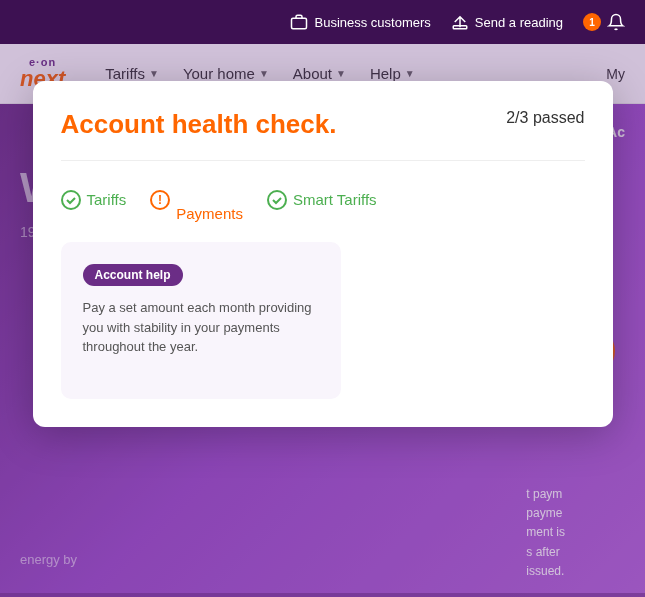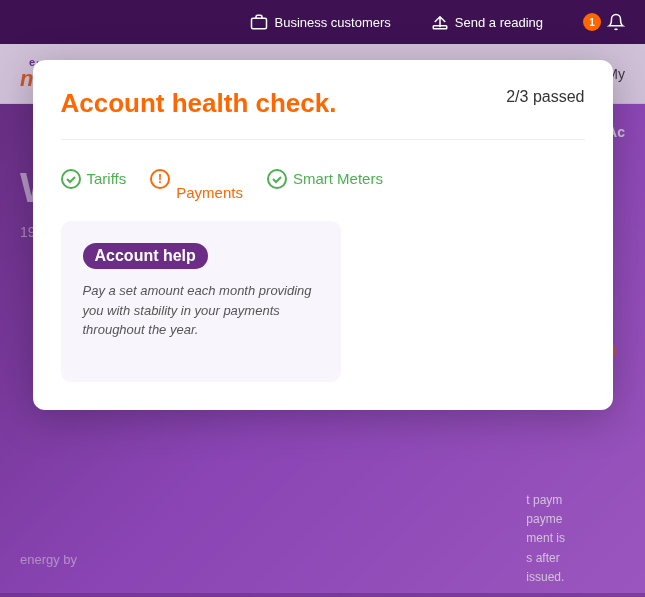--- a/index.html
+++ b/index.html
@@ -12,21 +12,21 @@
     }
 
     
     .top-bar {
       background-color: #3d1152;
       height: 44px;
       display: flex;
       align-items: center;
       justify-content: flex-end;
       padding: 0 20px;
-      gap: 40px;
+      gap: 20px;
     }
     .top-bar-item {
       display: flex;
       align-items: center;
       gap: 6px;
       color: white;
       font-size: 13px;
       cursor: pointer;
     }
     .top-bar-icon {
@@ -145,21 +145,21 @@
     .modal-overlay {
       position: absolute;
       top: 44px;
       left: 0;
       right: 0;
       bottom: 0;
       background: rgba(100, 50, 130, 0.3);
       display: flex;
       justify-content: center;
       align-items: flex-start;
-      padding-top: 16px;
+      padding-top: 37px;
       z-index: 10;
     }
 
     .modal {
       background: white;
       border-radius: 12px;
       width: 580px;
       padding: 28px;
       box-shadow: 0 8px 40px rgba(0,0,0,0.25);
     }
@@ -209,41 +209,40 @@
     .card {
       background: #f9f5fc;
       border-radius: 10px;
       padding: 22px;
       max-width: 280px;
     }
 
     .card-tag {
       background: #6b2d86;
       color: white;
-      font-size: 16px;
+      font-size: 12px;
       font-weight: bold;
       border-radius: 20px;
       padding: 4px 12px;
       display: inline-block;
       margin-bottom: 12px;
     }
 
     .card-title {
       font-size: 17px;
       font-weight: bold;
       color: #222;
       margin-bottom: 10px;
     }
 
     .card-desc {
       font-size: 13px;
       color: #555;
       line-height: 1.5;
       margin-bottom: 20px;
-      font-style: italic;
     }
 
     .switch-btn {
       background: #ff6600;
       color: white;
       border: none;
       border-radius: 25px;
       padding: 12px 32px;
       font-size: 15px;
       font-weight: bold;
@@ -326,21 +325,21 @@
 
   <div style="position:absolute;right:60px;top:50%;transform:translateY(-50%);z-index:2;">
     <svg width="30" height="30" viewBox="0 0 30 30">
       <circle cx="15" cy="15" r="15" fill="rgba(255,255,255,0.3)"></circle>
       <path d="M13 10l5 5-5 5" stroke="white" stroke-width="2" fill="none"></path>
     </svg>
   </div>
   <div class="orange-circle"></div>
 
   <div style="position:absolute;bottom:30px;left:20px;color:rgba(255,255,255,0.6);font-size:13px;">energy by</div>
-  <div style="position:absolute;bottom:10px;right:80px;color:white;font-size:12px;text-align:left;line-height:1.6;">
+  <div style="position:absolute;bottom:16px;right:80px;color:white;font-size:12px;text-align:left;line-height:1.6;">
     <div>t paym</div>
     <div>payme</div>
     <div>ment is</div>
     <div>s after</div>
     <div>issued.</div>
   </div>
 
   <div style="position:absolute;bottom:0;left:0;right:0;height:4px;background:#6b2d86;opacity:0.6;"></div>
 </div>
 
@@ -370,21 +369,21 @@
           <text x="10" y="14" text-anchor="middle" fill="#ff6600" font-size="12" font-weight="bold">!</text>
         </svg>
         <span class="check-warn">Payments</span>
       </div>
 
       <div class="check-item">
         <svg width="20" height="20" viewBox="0 0 20 20">
           <circle cx="10" cy="10" r="9" fill="none" stroke="#4caf50" stroke-width="2"></circle>
           <path d="M6 10l3 3 5-5" stroke="#4caf50" stroke-width="2" fill="none"></path>
         </svg>
-        <span class="check-pass">Smart Meters</span>
+        <span class="check-pass">Smart Tariffs</span>
       </div>
     </div>
 
     <div class="card">
       <div class="card-tag">Account help</div>
       <div class="card-desc">Pay a set amount each month providing you with stability in your payments throughout the year.</div>
     </div>
   </div>
 </div>
 

